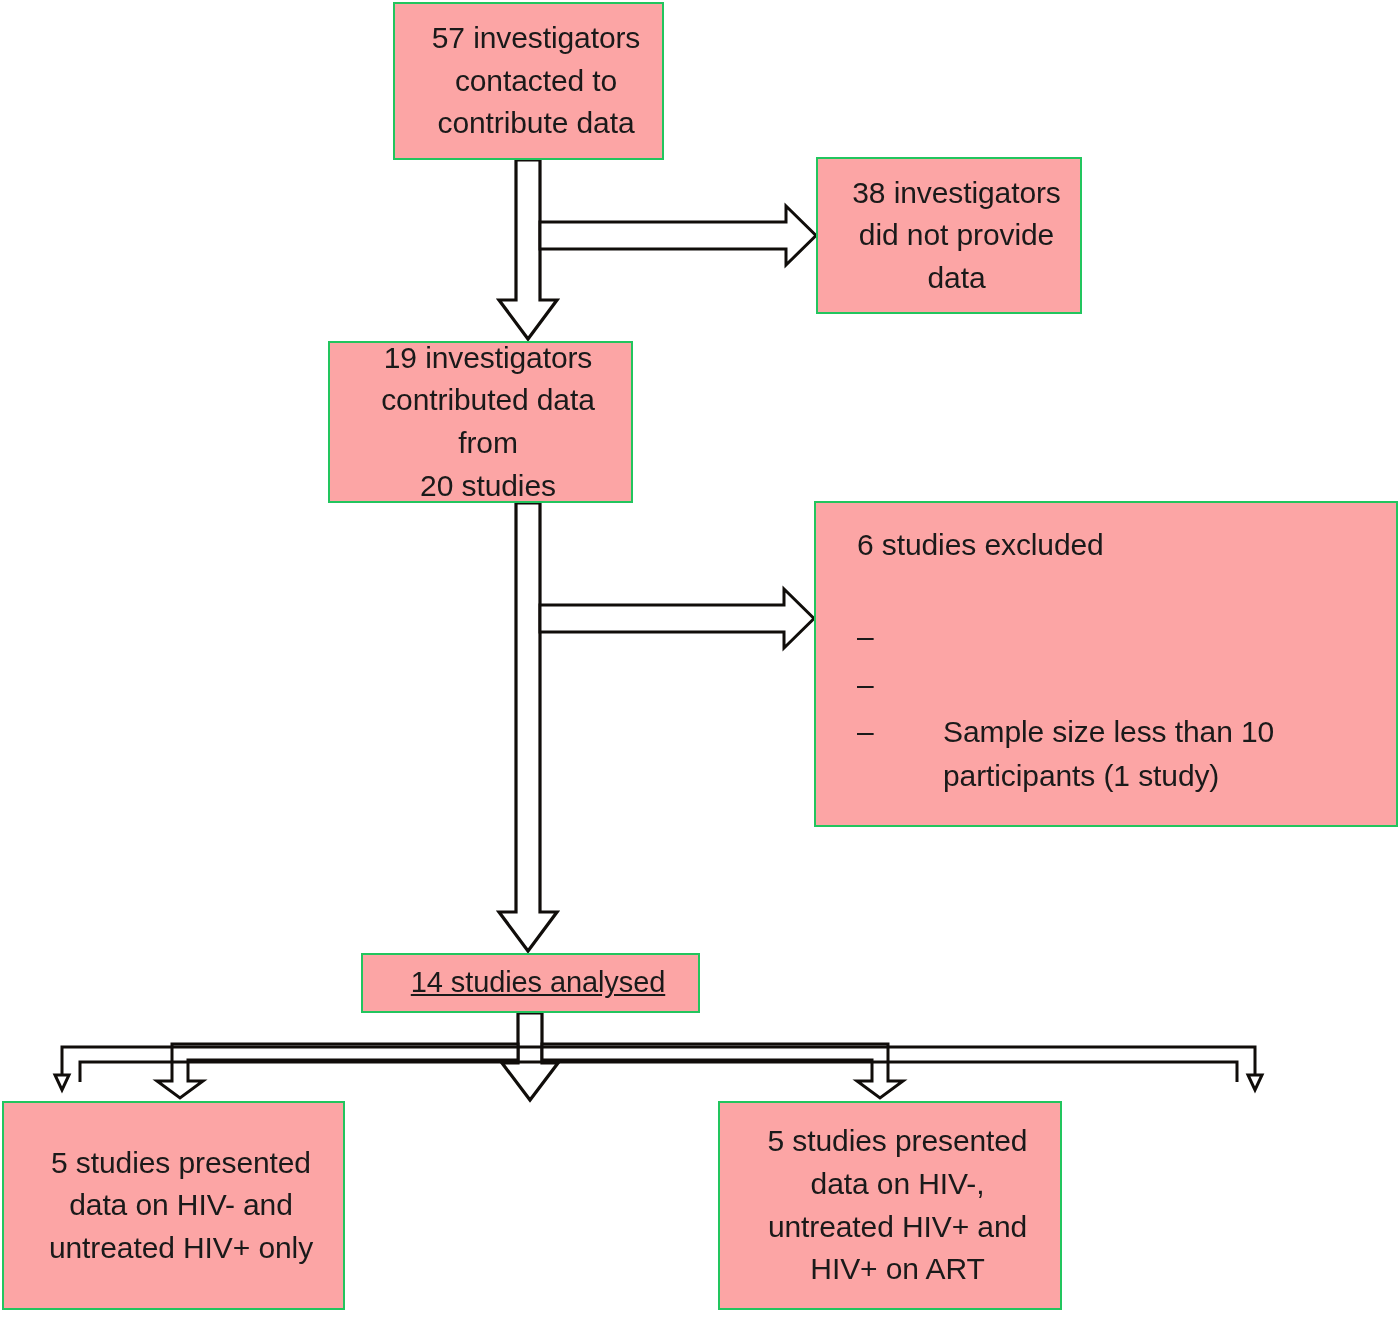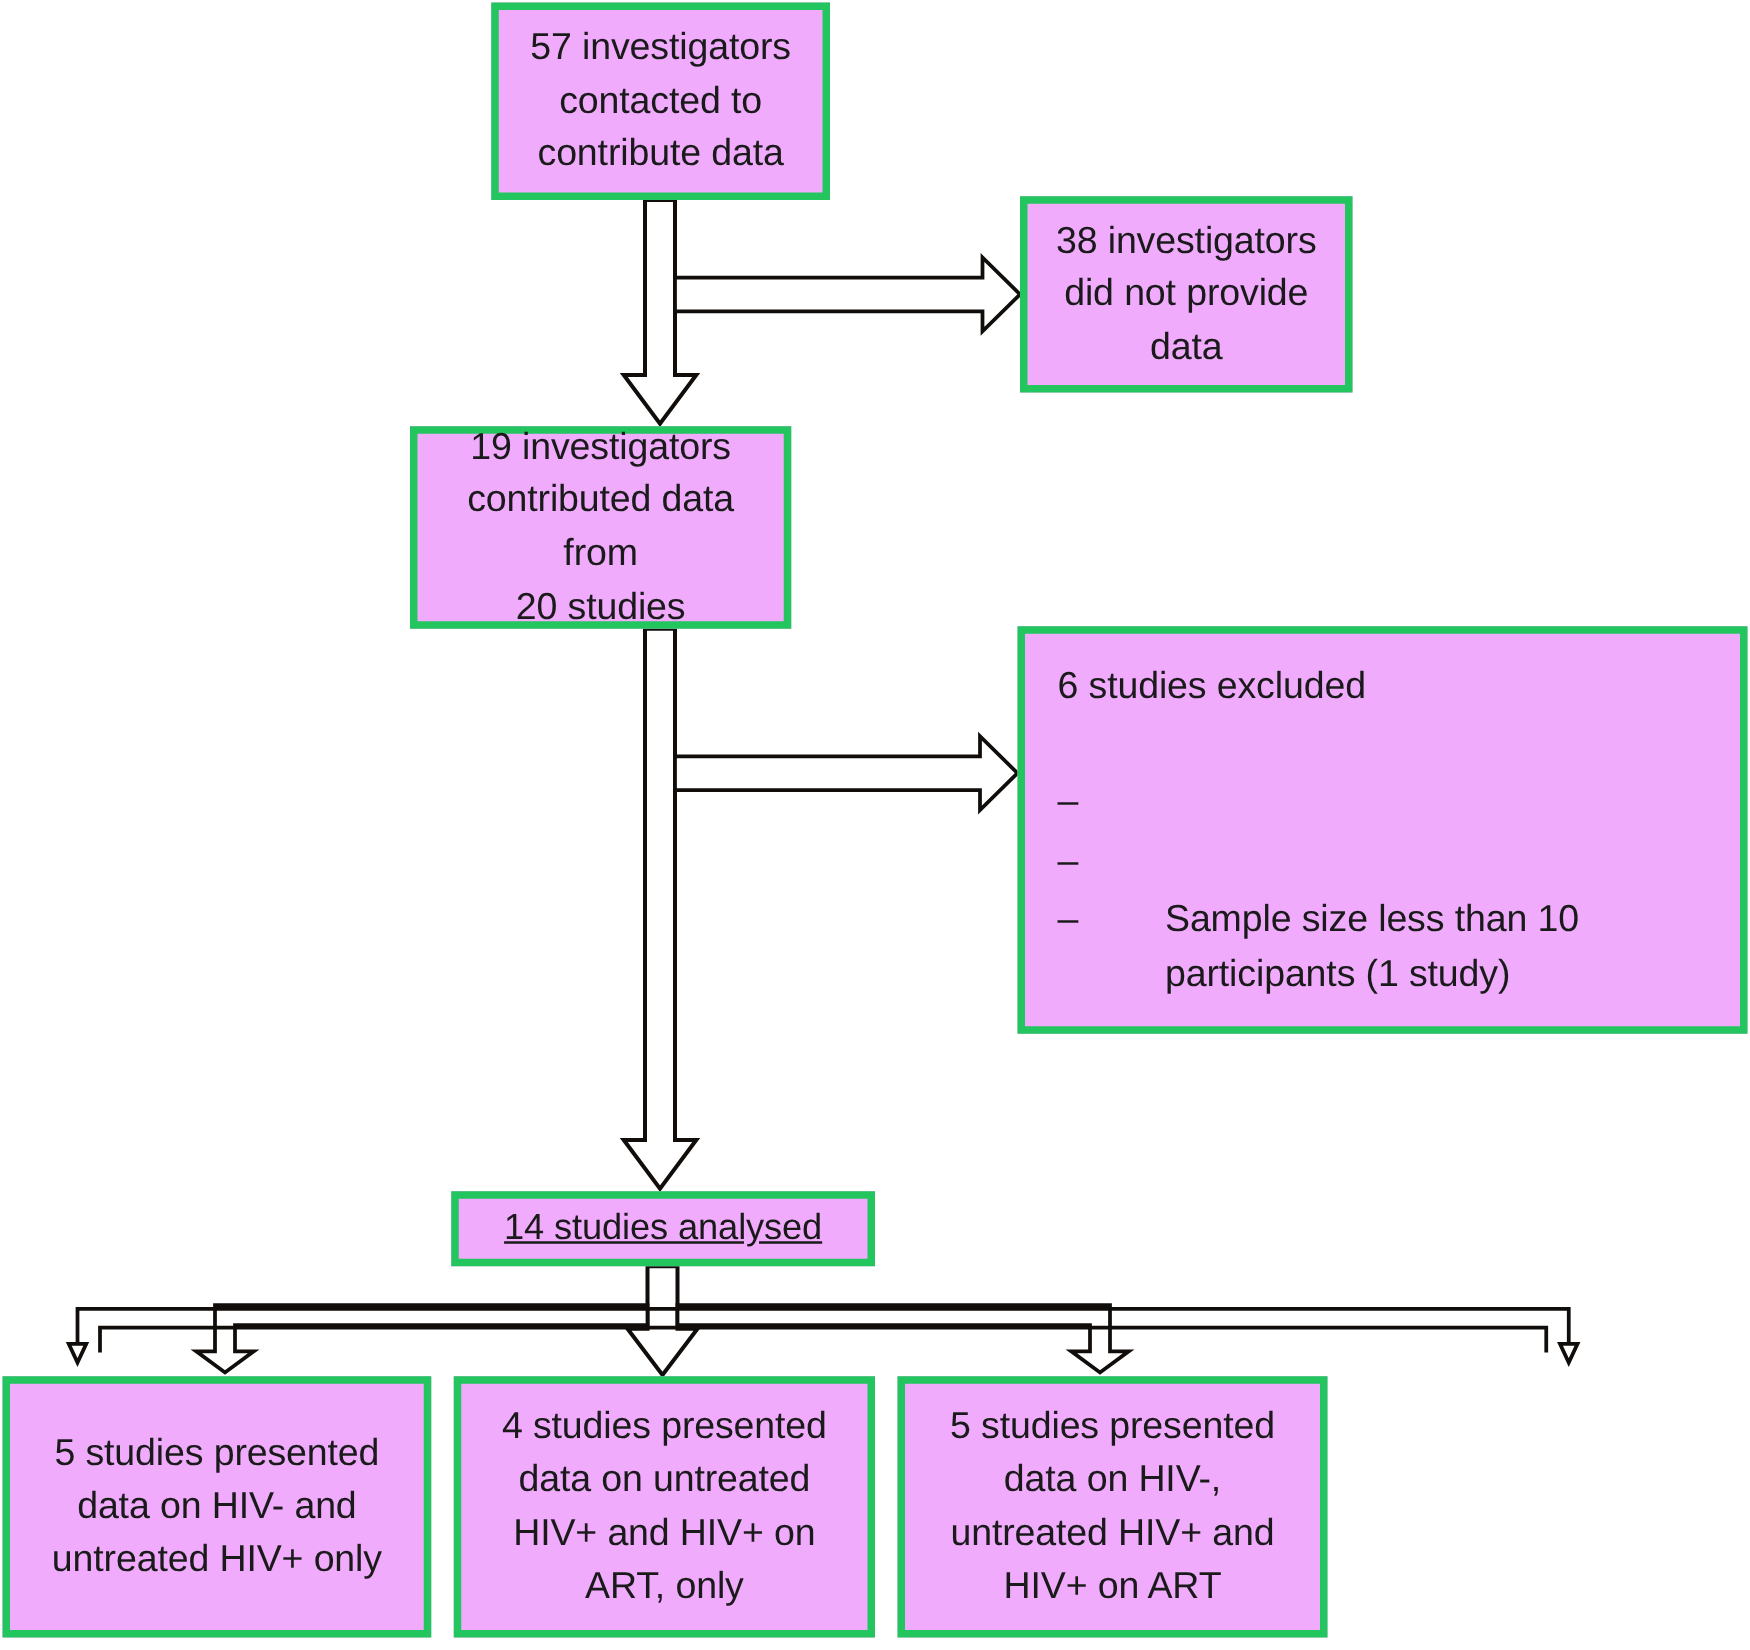--- a/index.html
+++ b/index.html
@@ -15,30 +15,31 @@
     position: relative;
     width: 1400px;
     height: 1320px;
     background: #ffffff;
     overflow: hidden;
   }
   
   .box {
     position: absolute;
     box-sizing: border-box;
-    background: #f0abfc;
-    border: 6px solid #22c55e;
+    background: #fca5a5;
+    border: 2px solid #22c55e;
     display: flex;
     align-items: center;
     justify-content: center;
     color: #1a1a1a;
     font-size: 30px;
     line-height: 1.42;
     letter-spacing: -0.1px;
     z-index: 5;
+    padding-left: 15px;
   }
   .box .txt {
     display: block;
     width: 100%;
     text-align: center;
     white-space: pre-line;
     padding: 0 8px;
   }
   .box.left-align {
     align-items: flex-start;
@@ -195,26 +196,20 @@
   <div class="box" id="box-analysed">
     <span class="txt">14 studies analysed</span>
   </div>
 
   <div class="box" id="box-out1">
     <span class="txt">5 studies presented
 data on HIV- and
 untreated HIV+  only</span>
   </div>
 
-  <div class="box" id="box-out2">
-    <span class="txt">4 studies presented
-data on untreated
-HIV+ and HIV+ on
-ART, only</span>
-  </div>
 
   <div class="box" id="box-out3">
     <span class="txt">5 studies  presented
 data on HIV-,
 untreated HIV+ and
 HIV+ on ART</span>
   </div>
 
 </div>
 

